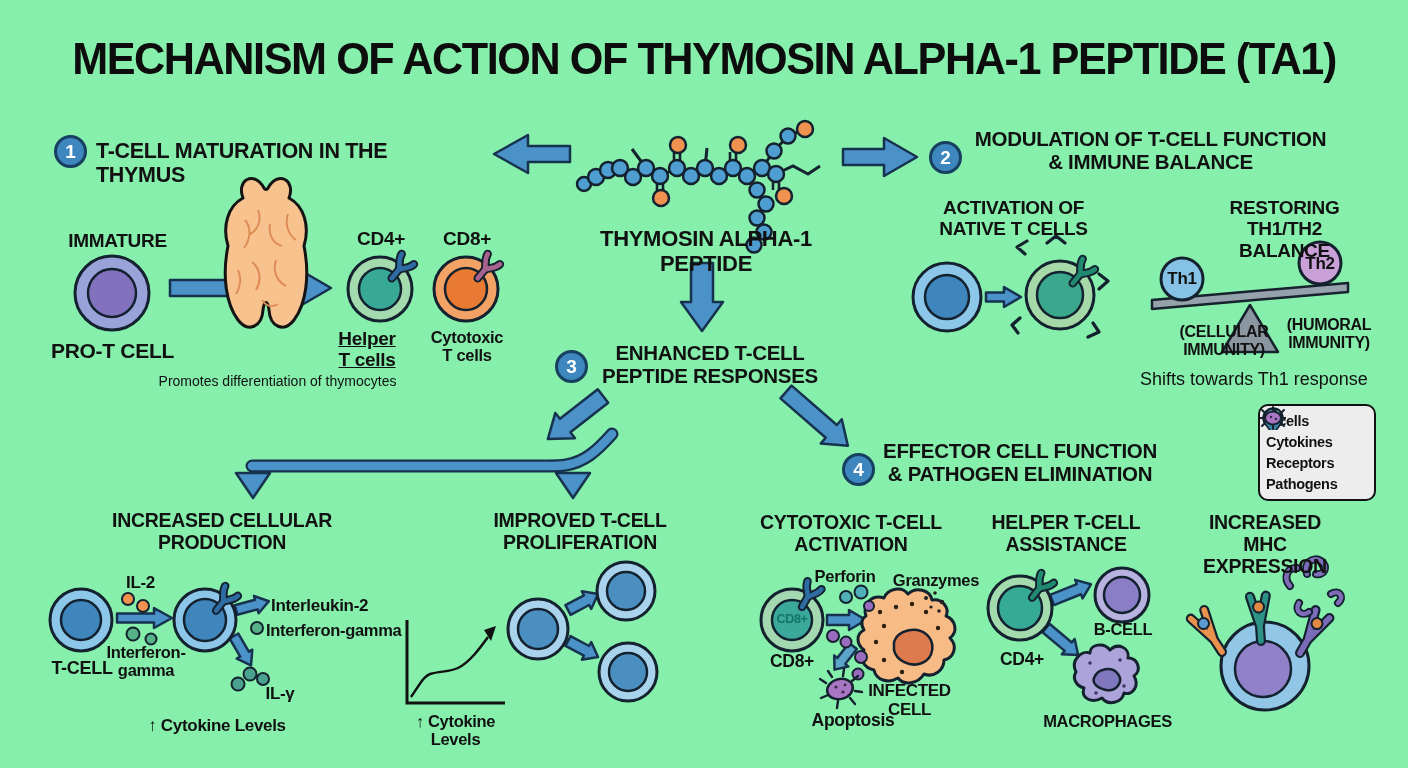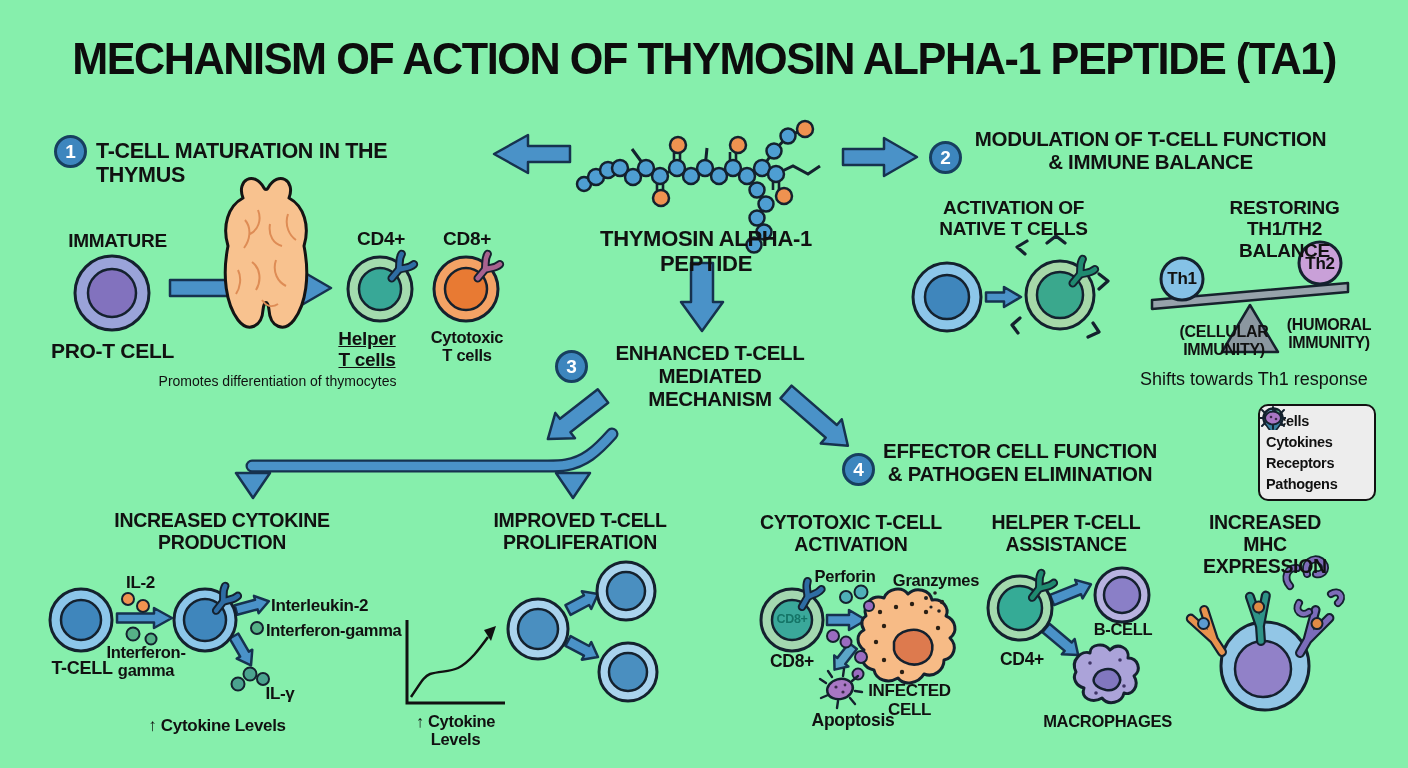--- a/index.html
+++ b/index.html
@@ -318,27 +318,27 @@
 <div class="lbl" style="left:1161px;top:269px;width:42px;font-size:17px;">Th1</div>
 <div class="lbl" style="left:1299px;top:254px;width:42px;font-size:17px;">Th2</div>
 <div class="lbl" style="left:1168px;top:323px;width:112px;font-size:16px;">(CELLULAR
 IMMUNITY)</div>
 <div class="lbl" style="left:1273px;top:316px;width:112px;font-size:16px;">(HUMORAL
 IMMUNITY)</div>
 <div class="lbl rg" style="left:1136px;top:369px;width:236px;font-size:18px;">Shifts towards Th1 response</div>
 
 <div class="badge" style="left:555px;top:350px;">3</div>
 <div class="lbl" style="left:596px;top:342px;width:228px;font-size:20.5px;">ENHANCED T-CELL
-MEDIATED MECHANISM</div>
+PEPTIDE RESPONSES</div>
 
 <div class="badge" style="left:842px;top:453px;">4</div>
 <div class="lbl" style="left:882px;top:440px;width:276px;font-size:20.5px;">EFFECTOR CELL FUNCTION
 &amp; PATHOGEN ELIMINATION</div>
 
-<div class="lbl" style="left:97px;top:510px;width:250px;font-size:19.5px;">INCREASED CYTOKINE
+<div class="lbl" style="left:97px;top:510px;width:250px;font-size:19.5px;">INCREASED CELLULAR
 PRODUCTION</div>
 <div class="lbl" style="left:113px;top:573px;width:55px;font-size:17px;">IL-2</div>
 <div class="lbl" style="left:42px;top:658px;width:80px;font-size:18px;">T-CELL</div>
 <div class="lbl" style="left:92px;top:643px;width:108px;font-size:16.5px;">Interferon-
 gamma</div>
 <div class="lbl left" style="left:271px;top:596px;width:130px;font-size:17px;">Interleukin-2</div>
 <div class="lbl left" style="left:266px;top:621px;width:145px;font-size:16.5px;">Interferon-gamma</div>
 <div class="lbl" style="left:248px;top:684px;width:64px;font-size:17px;">IL-γ</div>
 <div class="lbl" style="left:127px;top:716px;width:180px;font-size:17px;">↑ Cytokine Levels</div>
 

